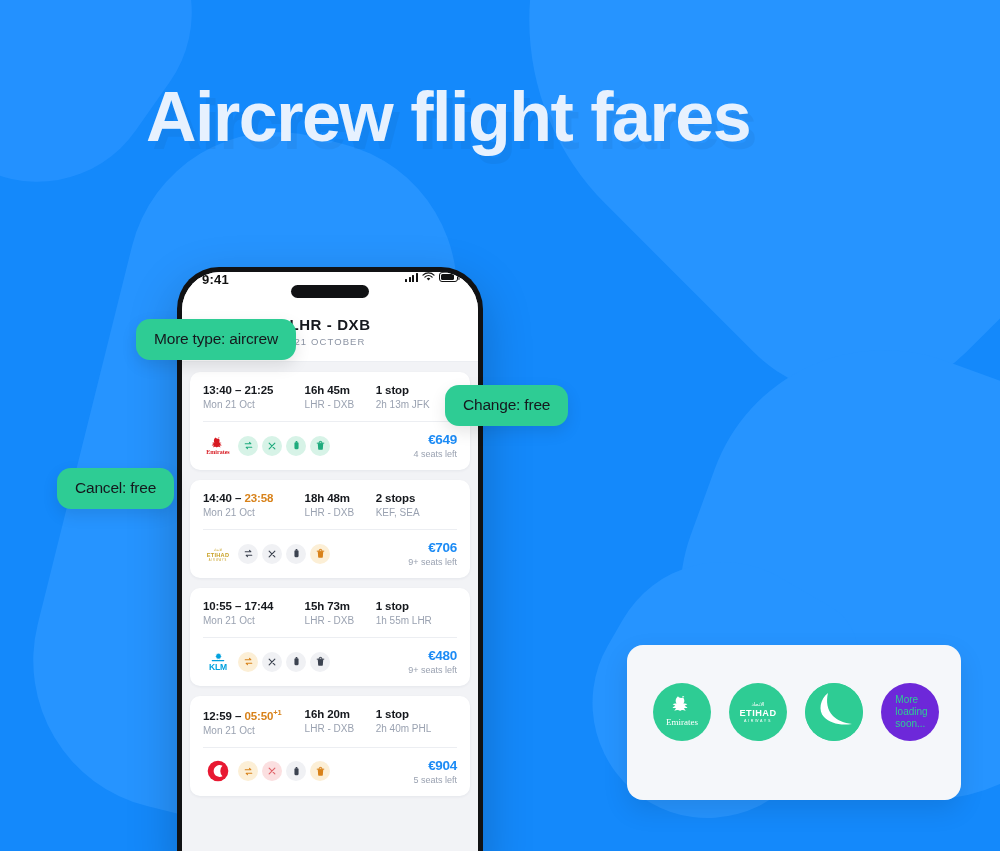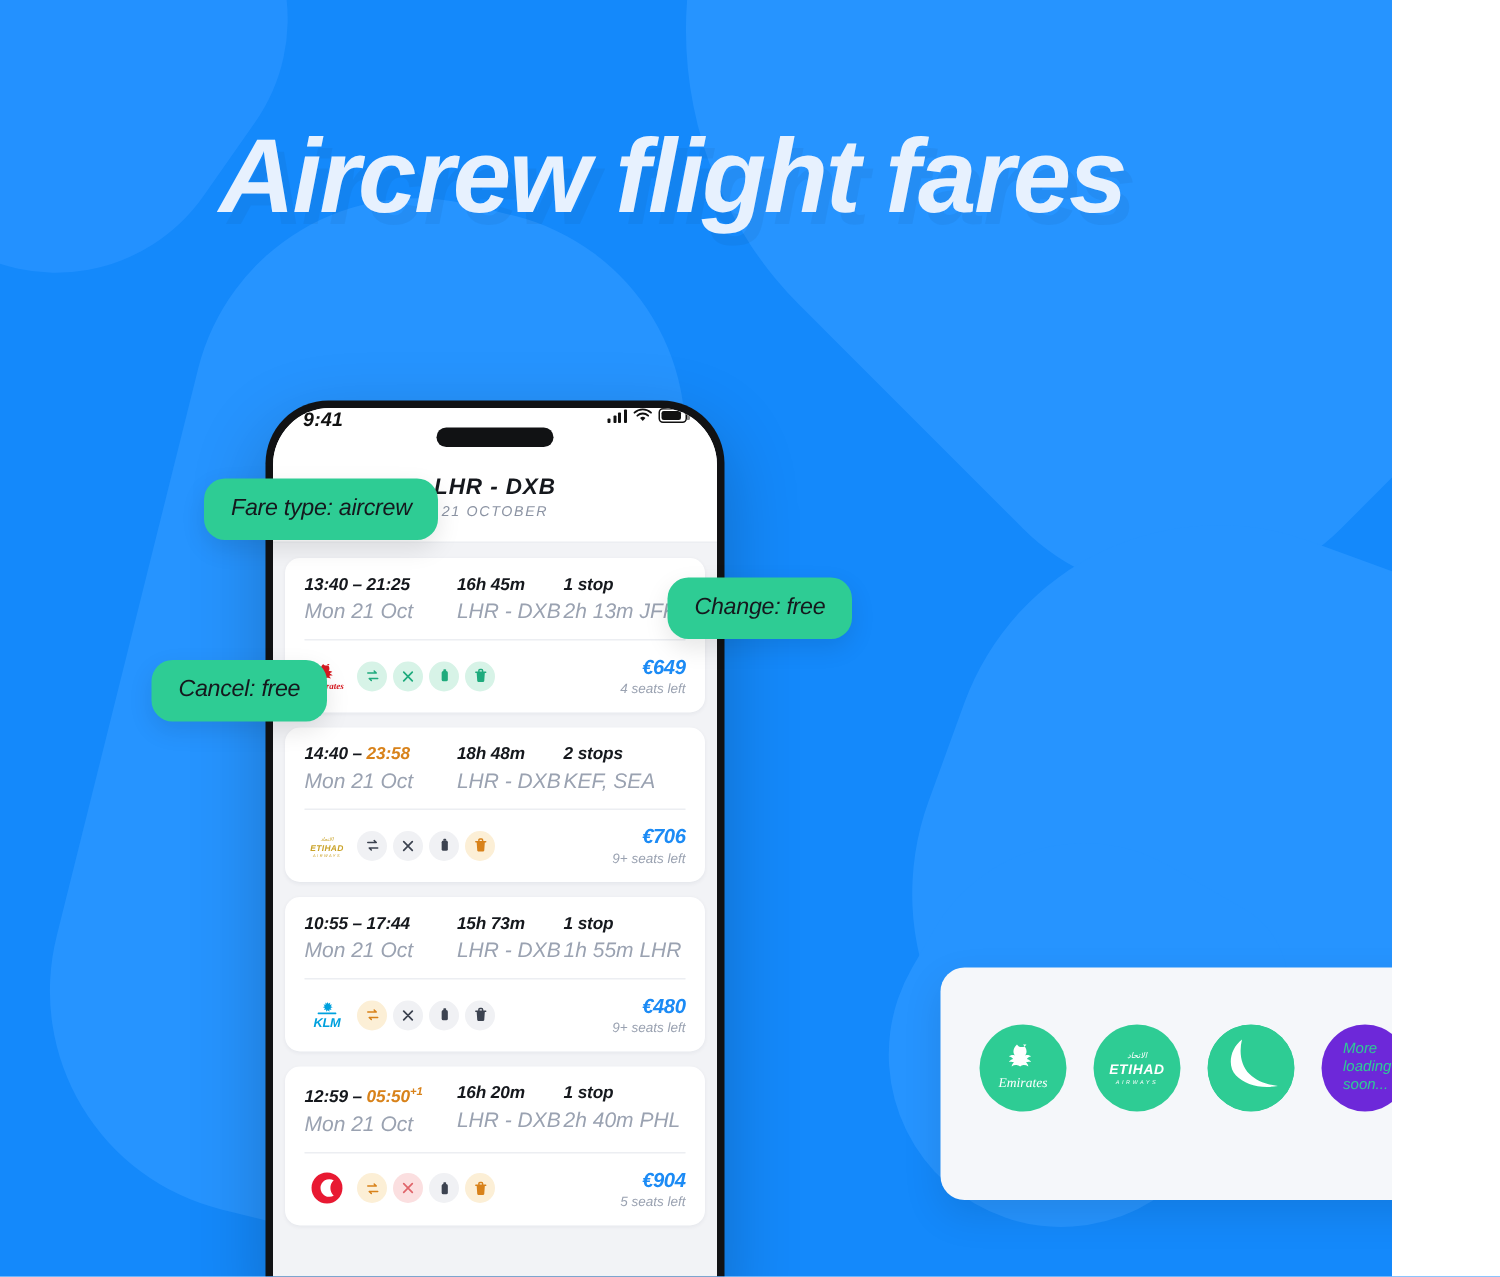--- a/index.html
+++ b/index.html
@@ -3,24 +3,23 @@
 <meta charset="utf-8">
 <style>
   * { box-sizing: border-box; margin: 0; padding: 0; }
   html, body {
     width: 1000px; height: 851px;
     overflow: hidden;
     font-family: "Liberation Sans", sans-serif;
   }
   #stage {
     position: relative;
-    width: 928px; height: 851px;
+    width: 1000px; height: 851px;
     background: #1489fb;
     overflow: hidden;
-    font-style: italic;
   }
 
   
   .bg-layer { position: absolute; inset: 0; overflow: hidden; }
   .blob {
     position: absolute;
     background: #2f97ff;
   }
   .blob.b1 {
     width: 620px; height: 620px;
@@ -159,21 +158,21 @@
   .fc-col { }
   .fc-col.times { width: 40%; }
   .fc-col.dur { width: 28%; }
   .fc-col.stops { width: 32%; }
   .fc-main {
     font-size: 11.5px; font-weight: bold; color: #15181d; letter-spacing: -.1px;
     white-space: nowrap;
   }
   .fc-main .late { color: #d8821a; }
   .fc-main .plus1 { font-size: 7.5px; vertical-align: super; color: #d8821a; font-weight: bold; }
-  .fc-sub { font-size: 14px; color: #9aa2b1; margin-top: 3px; white-space: nowrap; }
+  .fc-sub { font-size: 10px; color: #9aa2b1; margin-top: 3px; white-space: nowrap; }
   .fc-divider { height: 1px; background: #eceef2; margin: 11px 0 0 0; }
 
   .fc-bottom {
     display: flex; align-items: center; margin-top: 10px;
   }
   .airline-logo {
     width: 30px; height: 22px;
     display: flex; align-items: center; justify-content: center;
     margin-right: 5px; flex: none;
   }
@@ -199,21 +198,21 @@
     color: #15181d;
     font-size: 15.5px;
     border-radius: 14px;
     padding: 11px 18px 12px 18px;
     white-space: nowrap;
     box-shadow: 0 6px 16px rgba(0,0,0,0.10);
     letter-spacing: -.2px;
   }
   #callout-fare   { left: 136px; top: 319px; }
   #callout-change { left: 445px; top: 385px; }
-  #callout-cancel { left: 57px;  top: 440px; margin-left: 44px; }
+  #callout-cancel { left: 57px;  top: 468px; }
 
   
   #airlines-card {
     position: absolute;
     left: 627px; top: 645px;
     width: 334px; height: 155px;
     background: #f5f7fa;
     border-radius: 16px;
     padding: 22px 26px;
     box-shadow: 0 10px 26px rgba(0,0,0,0.10);
@@ -505,21 +504,21 @@
         <span class="price" style="display:block">€904</span>
         <span class="seats" style="display:block">5 seats left</span>
       </span>
     </div>
           </div>
         </div>
 
     </div>
   </div>
 
-  <div class="callout" id="callout-fare">Fare type: aircrew</div>
+  <div class="callout" id="callout-fare">More type: aircrew</div>
   <div class="callout" id="callout-change">Change: free</div>
   <div class="callout" id="callout-cancel">Cancel: free</div>
 
   <div id="airlines-card">
     <div class="pa-row" id="pa-row">
         <div class="pa-logo">
           <svg width="44" height="40" viewBox="0 0 56 50">
       <g fill="#ffffff">
         <path d="M28 5c2.1 1.9 3 4 3 6.1 0 1.3-.4 2.3-1.2 3.2 2.1-.6 3.7-.2 5 1-1.5.3-2.7 1-3.5 2 1.7.4 2.9 1.3 3.6 2.7-1.7-.4-3.2-.3-4.4.4 1.2.9 1.9 2 2 3.3-1.3-.9-2.7-1.3-4.1-1.2-1.2.1-2.1.7-2.8 1.3-.8-.8-1.9-1.2-3.2-1.3-1.5-.1-2.8.3-4 1.2.1-1.3.8-2.4 2-3.3-1.2-.7-2.7-.8-4.4-.4.7-1.4 1.9-2.3 3.6-2.7-.8-1-2-1.7-3.5-2 1.3-1.2 2.9-1.6 5-1-.8-.9-1.2-1.9-1.2-3.2 0-2.1.9-4.2 3-6.1.8 1.4 2.1 2.2 4 2.2s3.2-.8 4-2.2z"></path>
         <text x="28" y="41" font-family="Liberation Serif, serif" font-size="11.5" text-anchor="middle" fill="#ffffff">Emirates</text>

